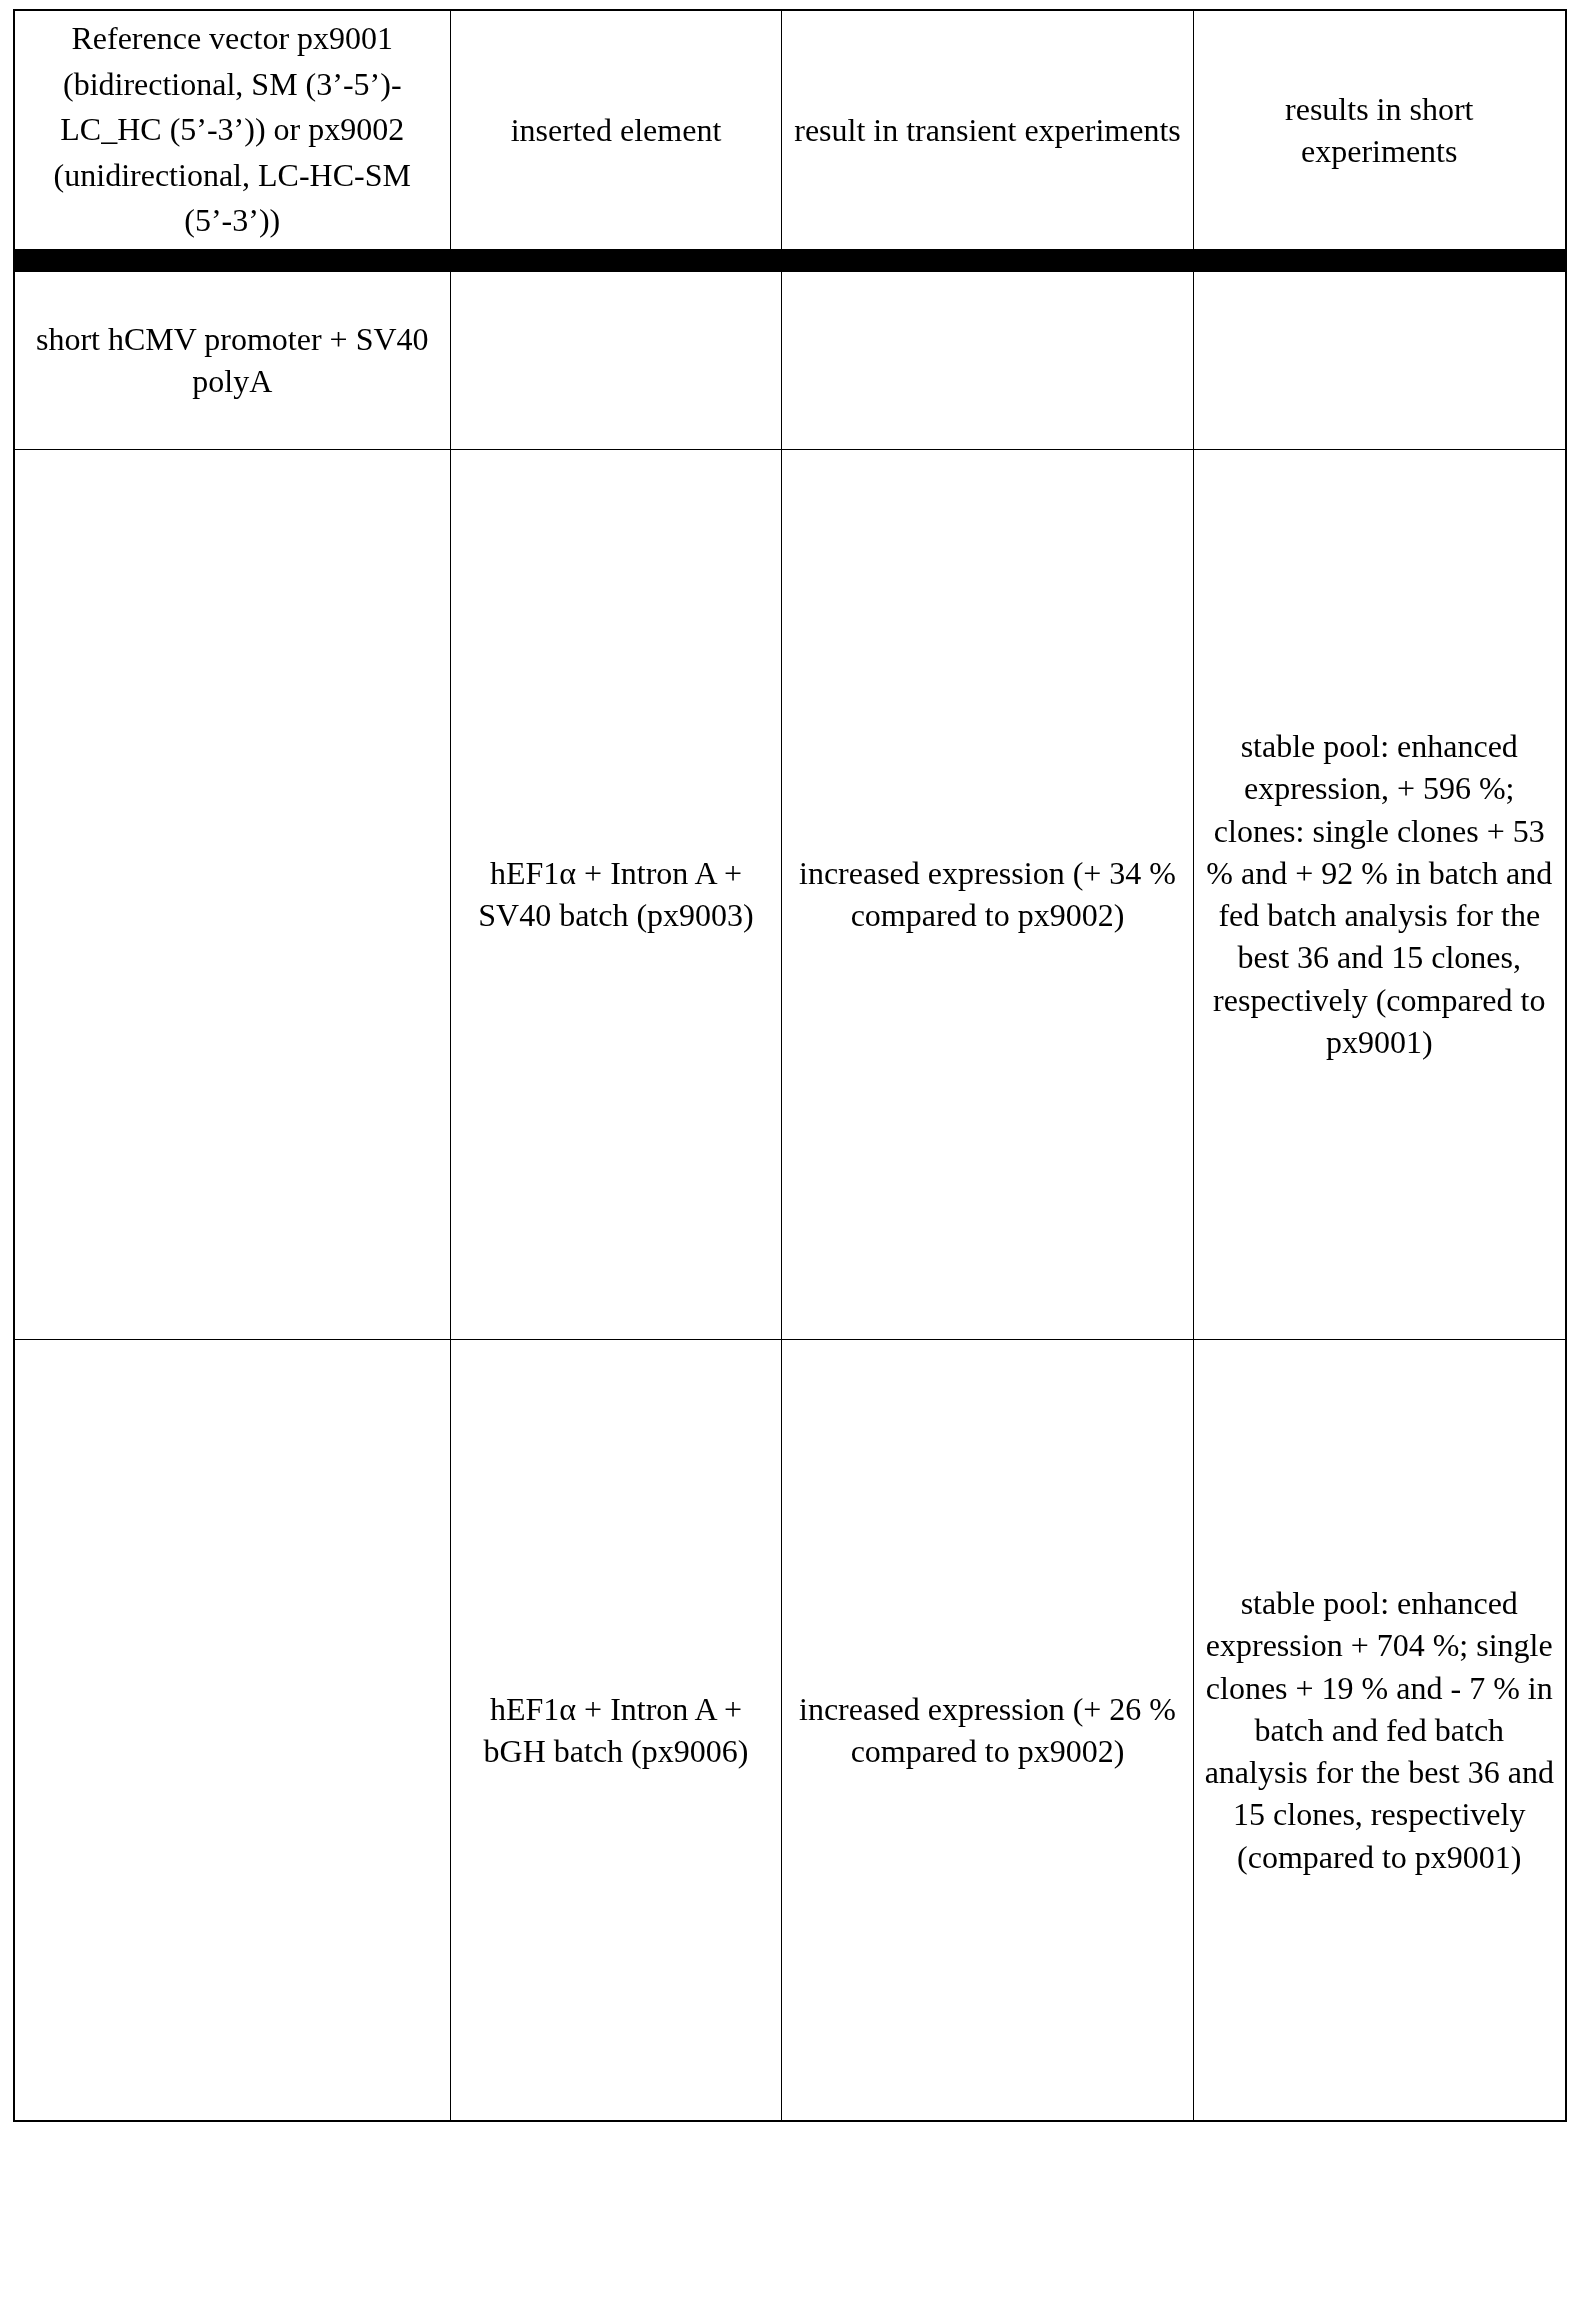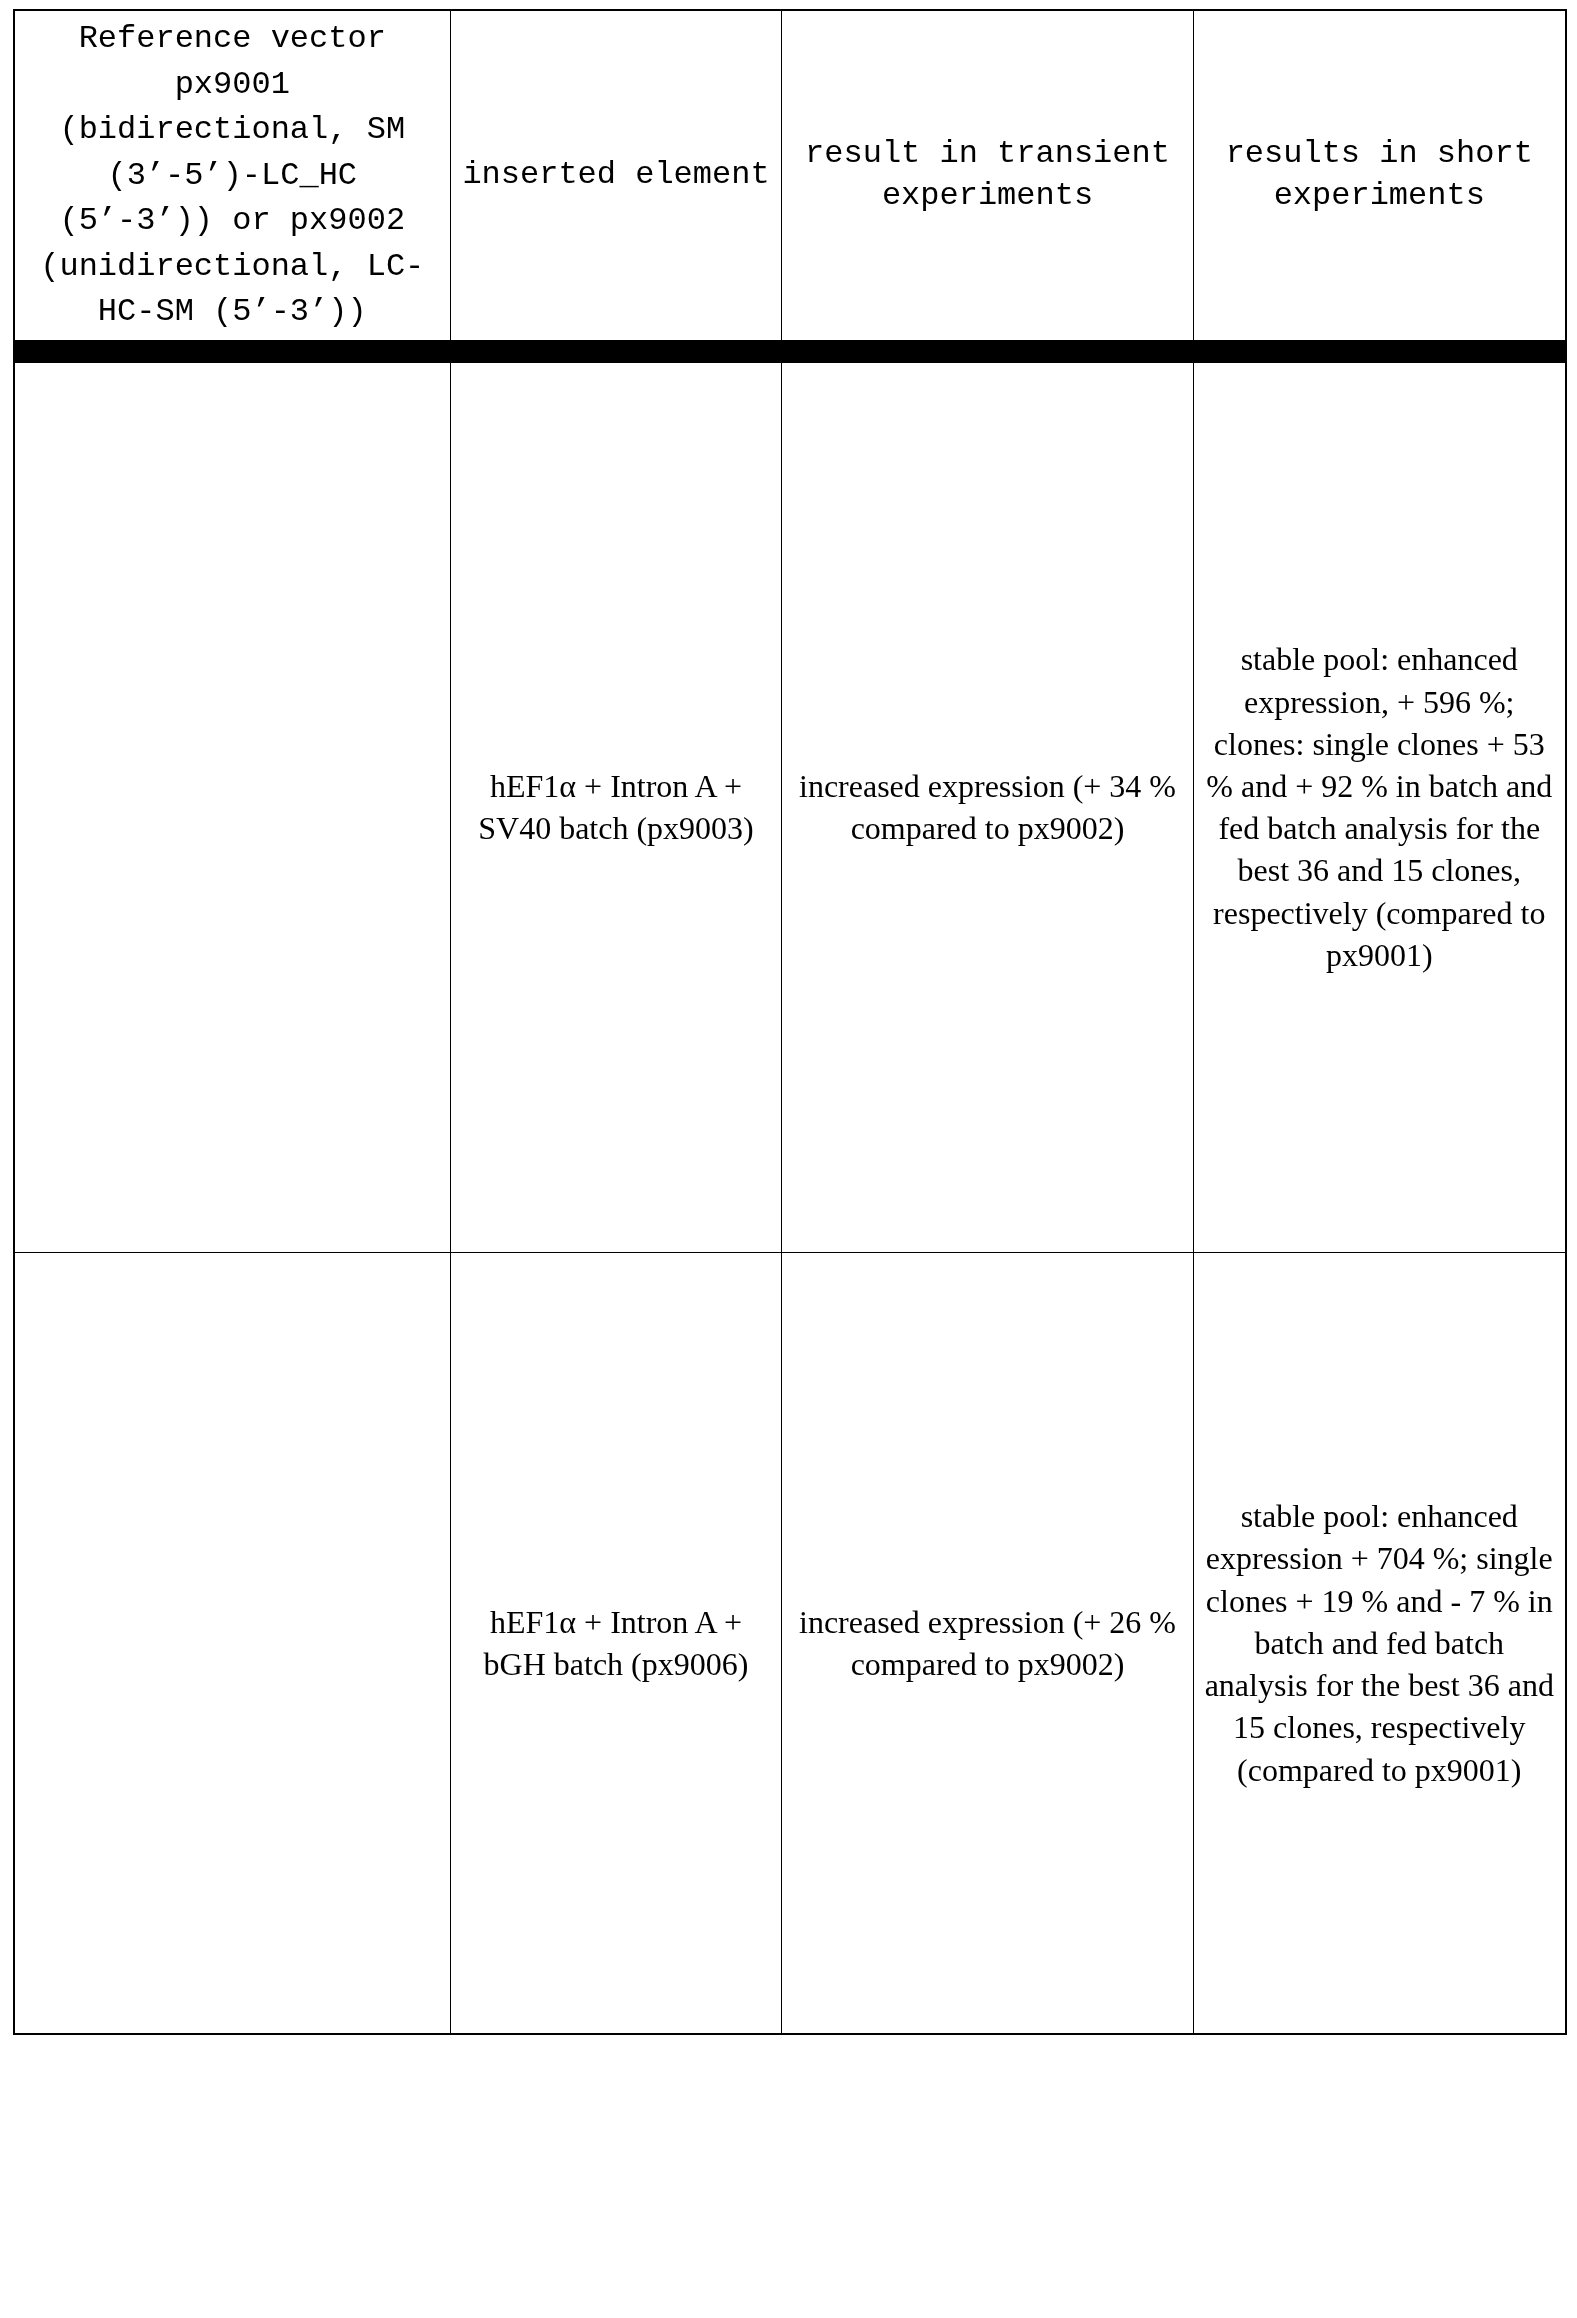--- a/index.html
+++ b/index.html
@@ -49,21 +49,20 @@
   
   thead th {
     font-weight: bold;
     font-size: 33px;
     line-height: 1.34;
     padding: 12.5px 12.5px;
   }
 
   thead tr.header-row th {
     border-bottom: 23px solid #000000;
-    font-family: Liberation Mono, monospace;
   }
 
   
   tbody td {
     padding: 10.7px 10.7px;
   }
 
   tbody tr.row-promoter td.cell-element,
   tbody tr.row-promoter td.cell-transient,
   tbody tr.row-promoter td.cell-stable {
@@ -111,20 +110,34 @@
         <th>
           <span class="cell-text">result in transient experiments</span>
         </th>
         <th>
           <span class="cell-text">results in short experiments</span>
         </th>
       </tr>
     </thead>
     <tbody>
 
+      <tr class="row-promoter row-short">
+        <td class="cell-vector">
+          <span class="cell-text">short hCMV promoter + SV40 polyA</span>
+        </td>
+        <td class="cell-element">
+          <span class="cell-text"></span>
+        </td>
+        <td class="cell-transient">
+          <span class="cell-text"></span>
+        </td>
+        <td class="cell-stable">
+          <span class="cell-text"></span>
+        </td>
+      </tr>
 
       <tr class="row-tall">
         <td class="cell-vector">
           <span class="cell-text"></span>
         </td>
         <td class="cell-element">
           <span class="cell-text">hEF1α + Intron A + SV40 batch (px9003)</span>
         </td>
         <td class="cell-transient">
           <span class="cell-text">increased expression (+ 34 % compared to px9002)</span>

